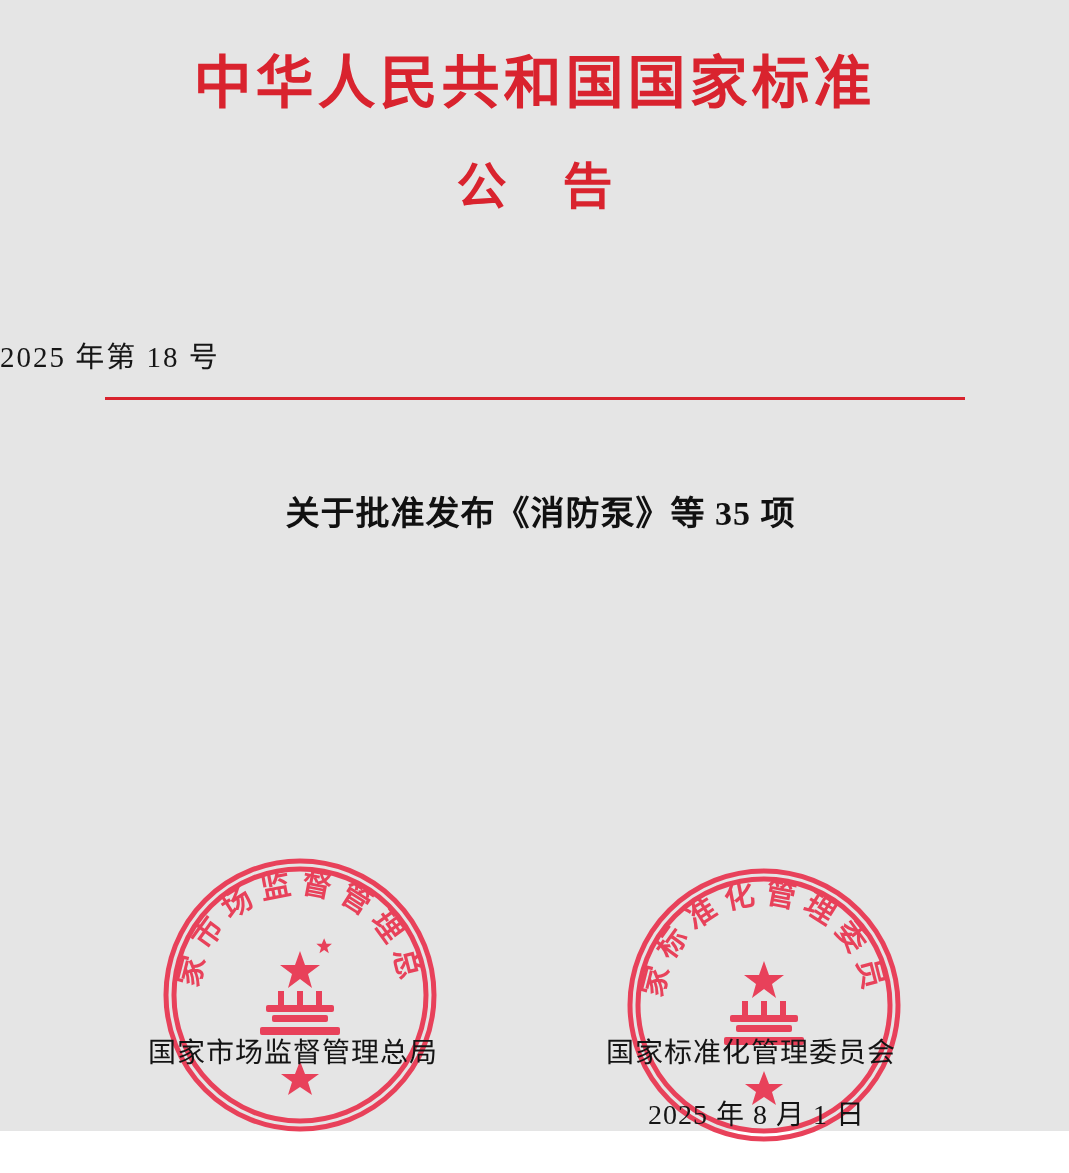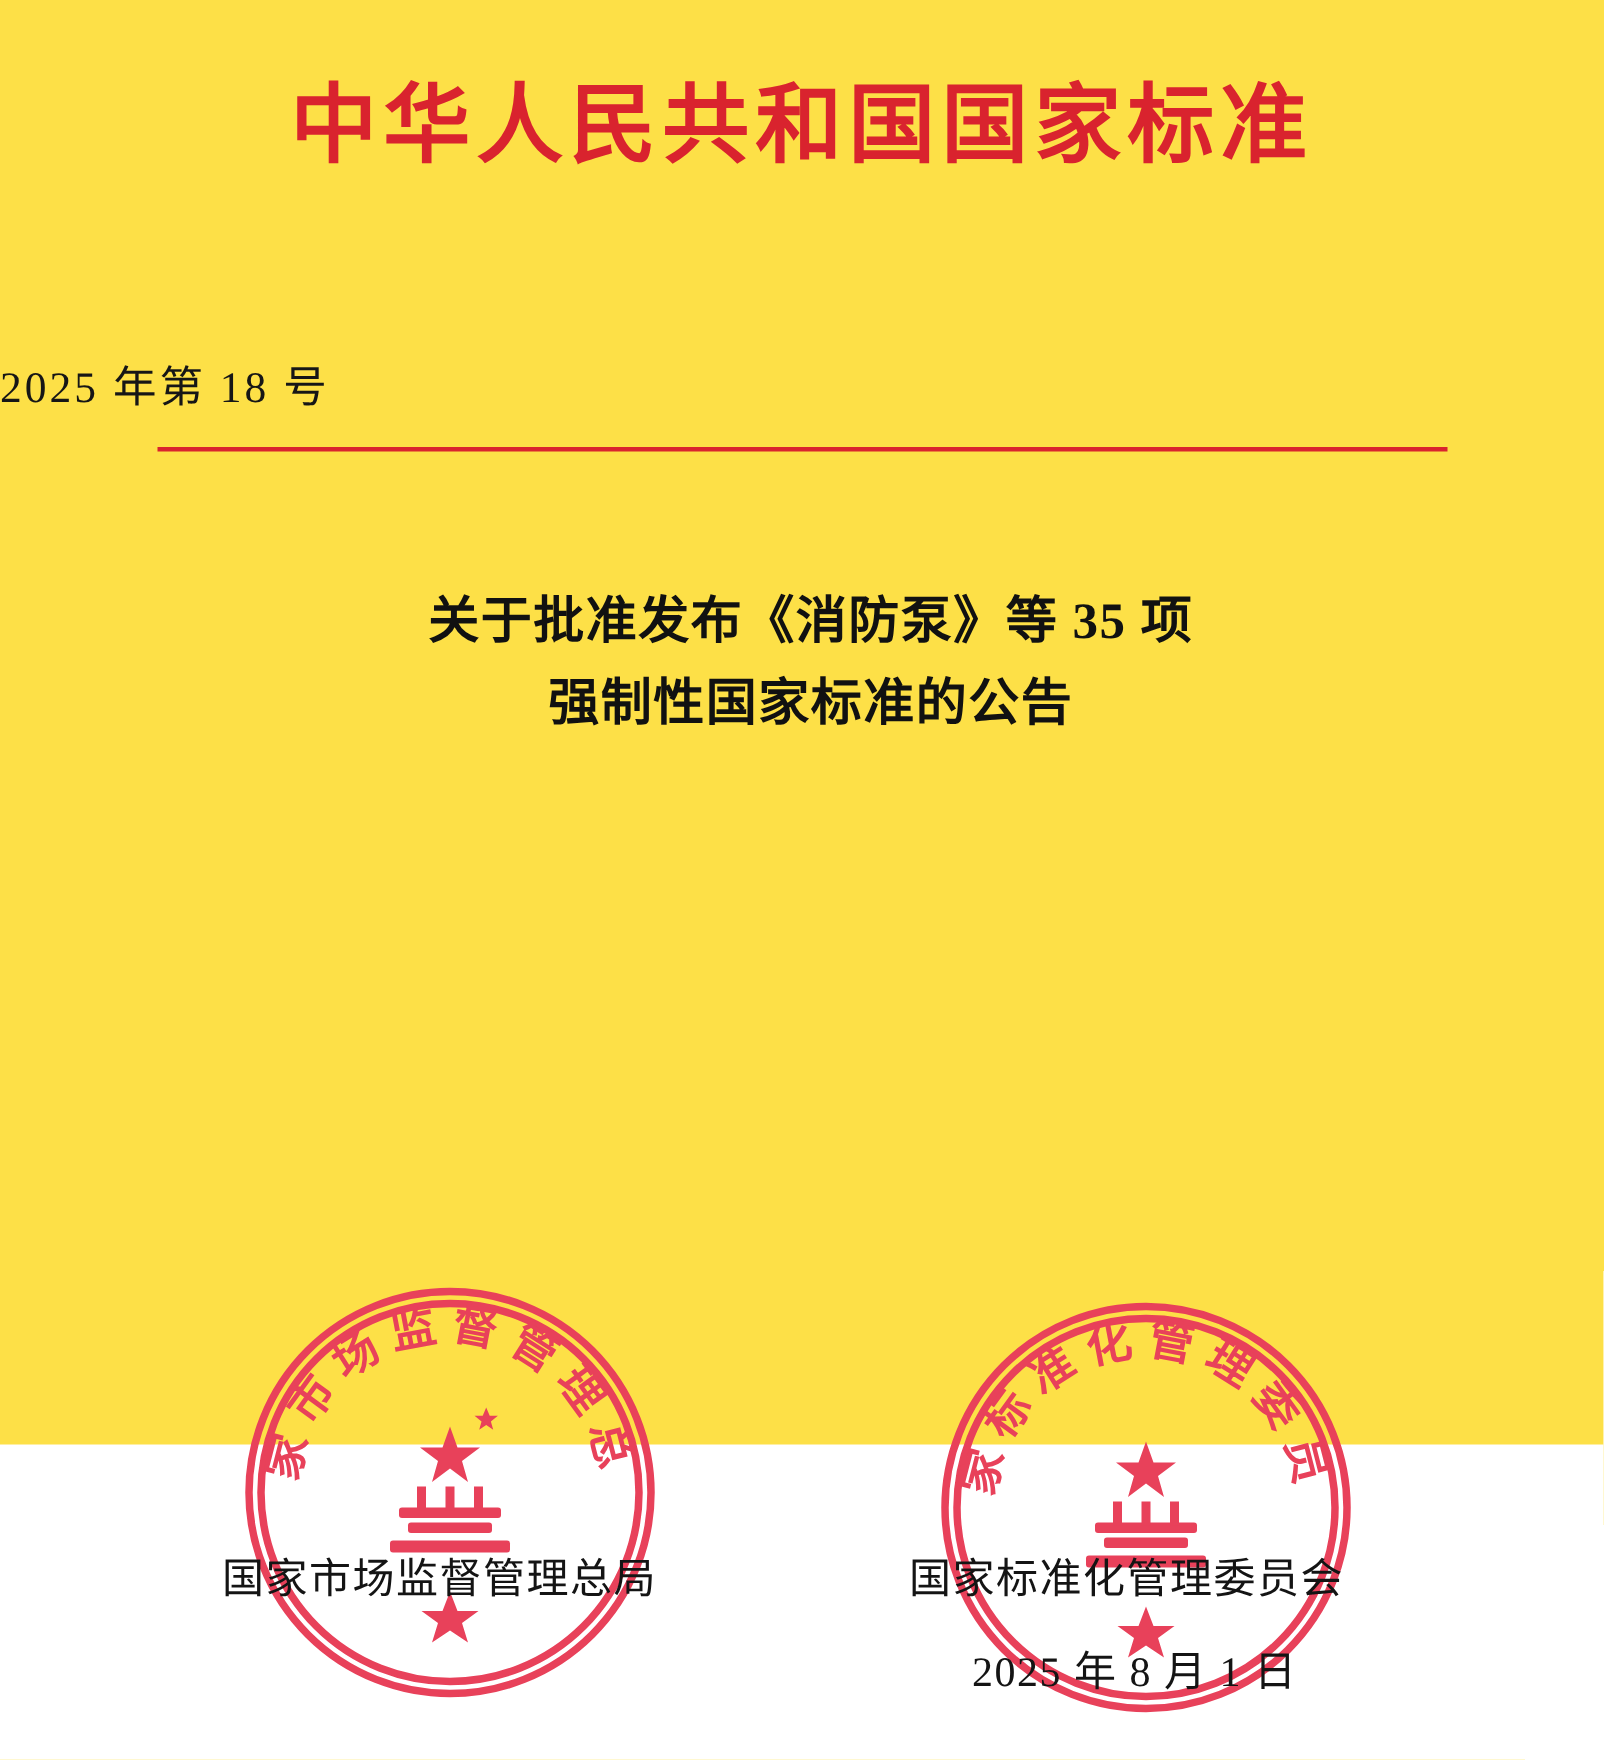--- a/index.html
+++ b/index.html
@@ -12,22 +12,22 @@
     height: 1173px;
     position: relative;
     font-family: "Liberation Serif", "DejaVu Serif", serif;
     color: #1a1a1a;
     overflow: hidden;
   }
 
   .page {
     position: relative;
     width: 1069px;
-    height: 963px;
-    background: #fde047;
+    height: 1131px;
+    background: #e5e5e5;
   }
 
   
   .masthead {
     text-align: center;
     padding-top: 52px;
   }
   .masthead-title {
     color: #d9232e;
     font-family: "Liberation Serif", "DejaVu Serif", serif;
@@ -126,30 +126,30 @@
   .sig-right  { left: 606px; top: 0; }
   .sig-date   { left: 648px; top: 62px; }
 </style>
 </head>
 <body>
 
 <div class="page">
 
   <div class="masthead">
     <div class="masthead-title">中华人民共和国国家标准</div>
+    <div class="masthead-subtitle">公告</div>
   </div>
 
   <div class="issue-wrap">
     <div class="issue-number">2025 年第 18 号</div>
     <div class="red-rule"></div>
   </div>
 
   <div class="doc-title">
     <span class="doc-title-line">关于批准发布《消防泵》等 35 项</span>
-    <span class="doc-title-line">强制性国家标准的公告</span>
   </div>
 
 
   <div class="seals">
 
     <svg class="seal seal-left" viewBox="0 0 280 280">
       <g fill="none" stroke="#e8415a" stroke-width="5">
         <circle cx="140" cy="140" r="134"></circle>
         <circle cx="140" cy="140" r="126"></circle>
       </g>

